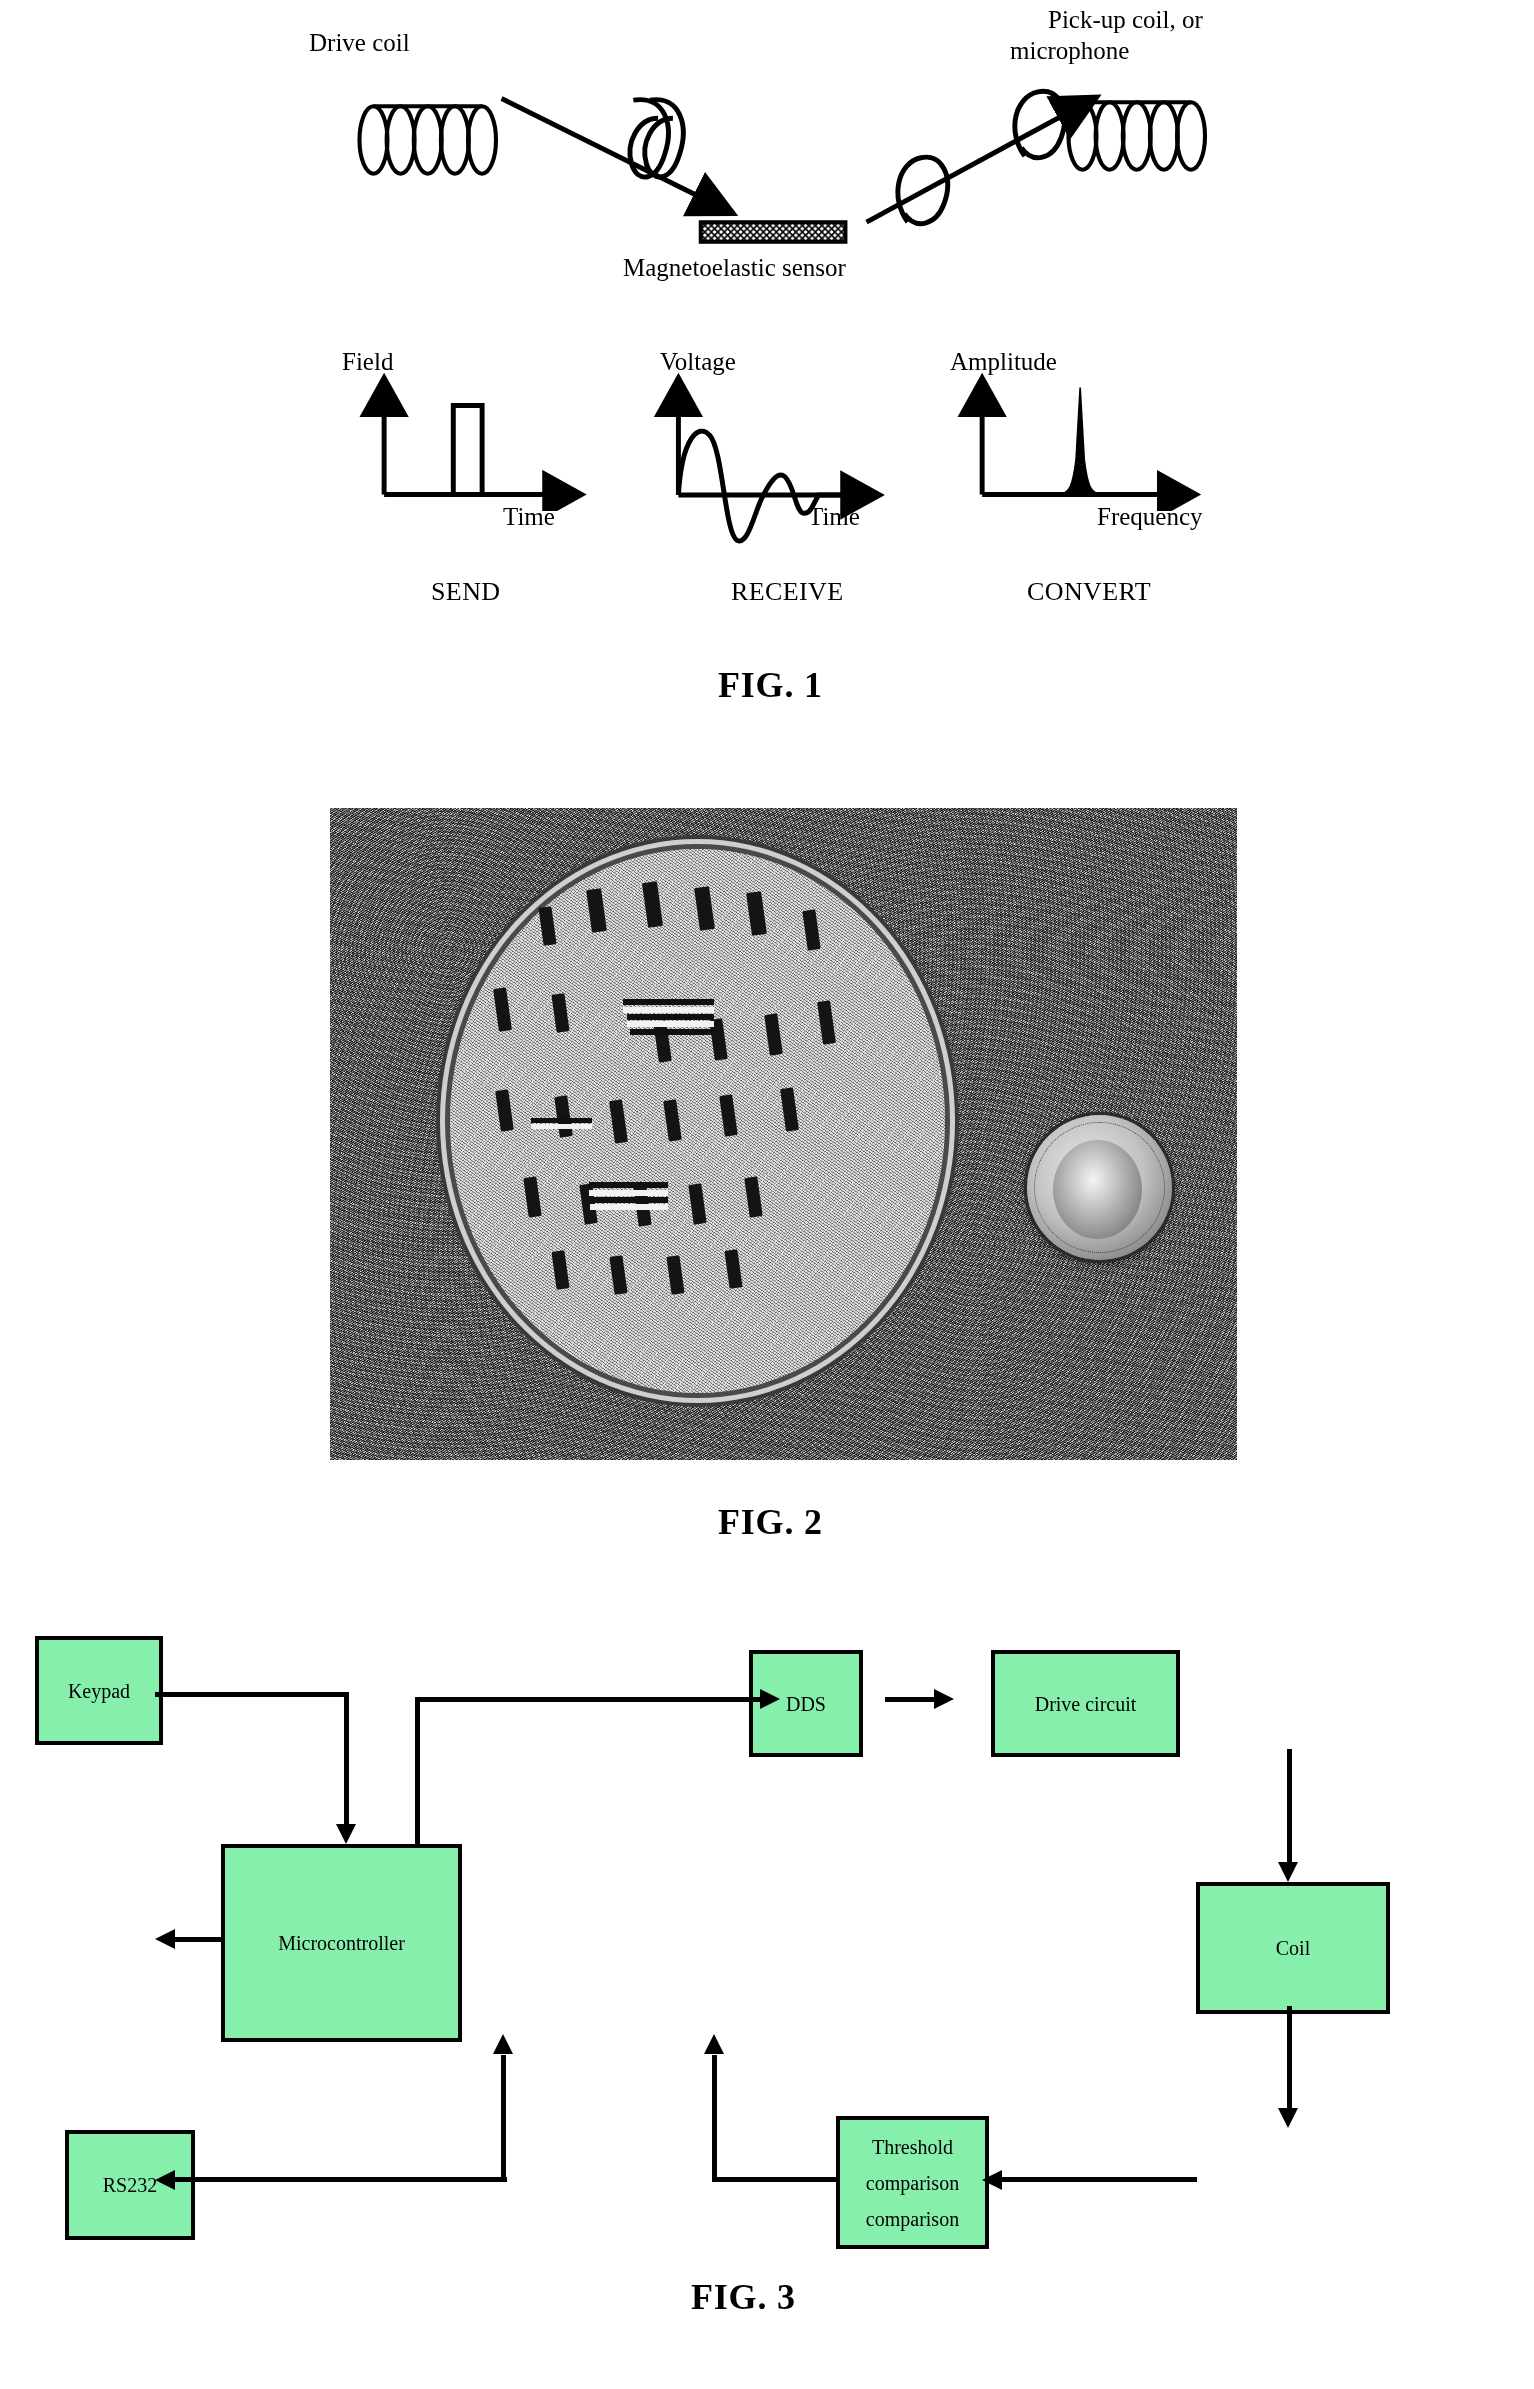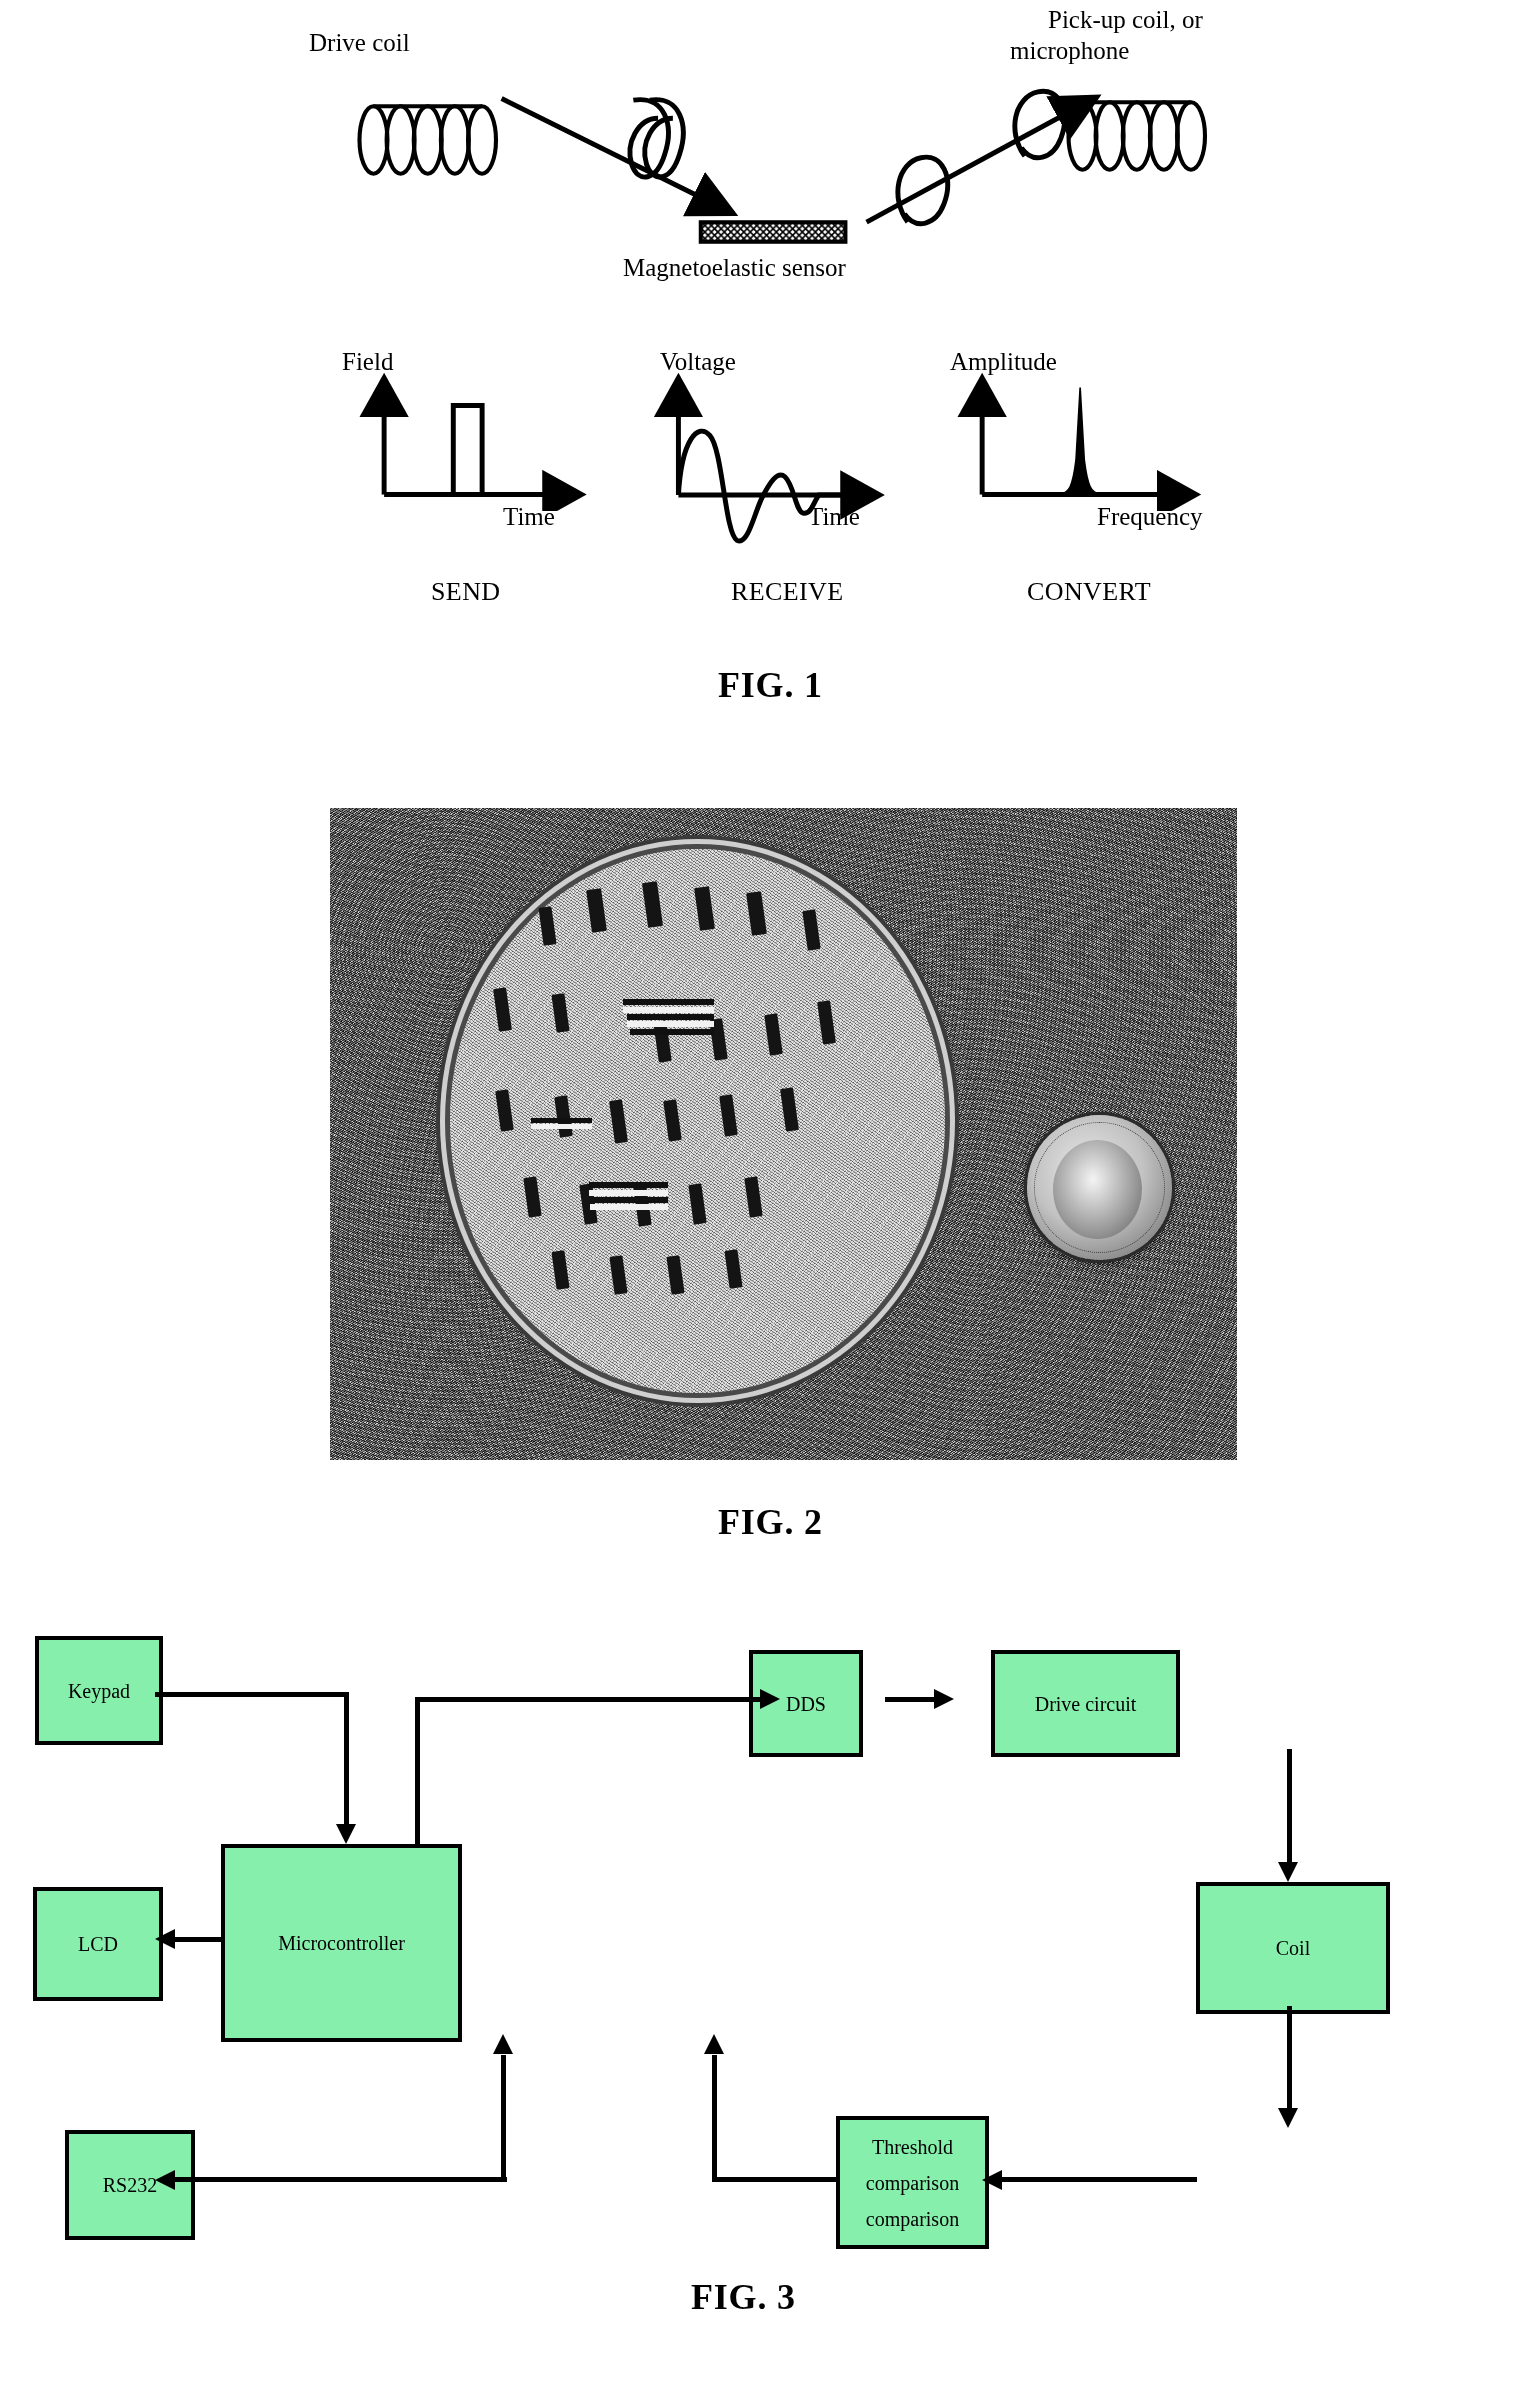--- a/index.html
+++ b/index.html
@@ -255,23 +255,20 @@
   </div>
 
   <div class="box" style="left:749px;top:1650px;width:106px;height:99px;">
     <span>DDS</span>
   </div>
 
   <div class="box" style="left:954px;top:1650px;width:181px;height:99px;margin-left:37px;">
     <span>Drive circuit</span>
   </div>
 
-  <div class="box" style="left:33px;top:1887px;width:122px;height:106px;">
-    <span>LCD</span>
-  </div>
 
   <div class="box" style="left:221px;top:1844px;width:233px;height:190px;">
     <span>Microcontroller</span>
   </div>
 
   <div class="box" style="left:1196px;top:1882px;width:186px;height:124px;">
     <span>Coil</span>
   </div>
 
   <div class="box" style="left:35px;top:2130px;width:122px;height:102px;margin-left:30px;">

